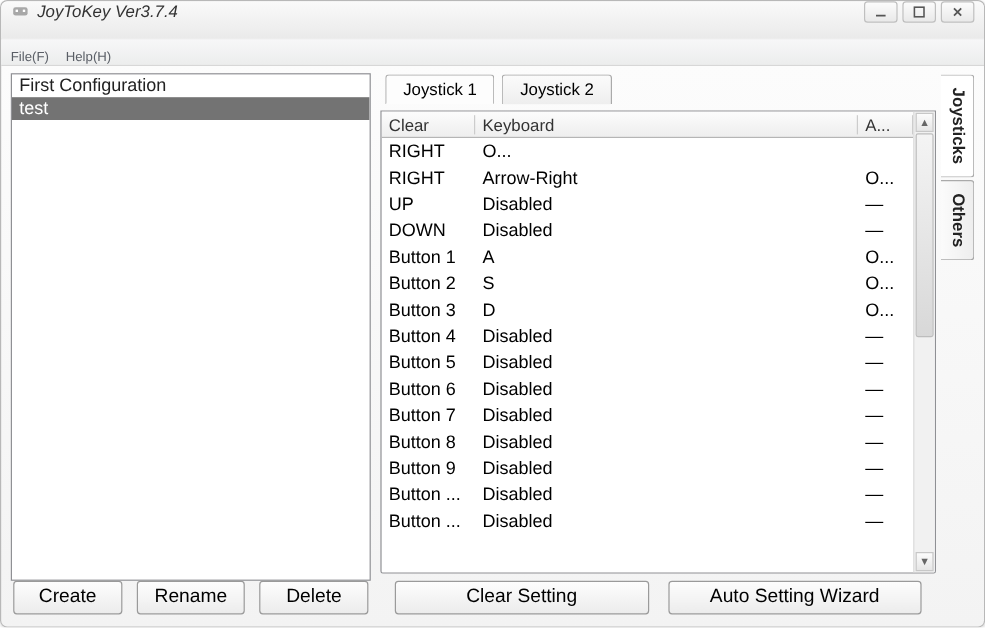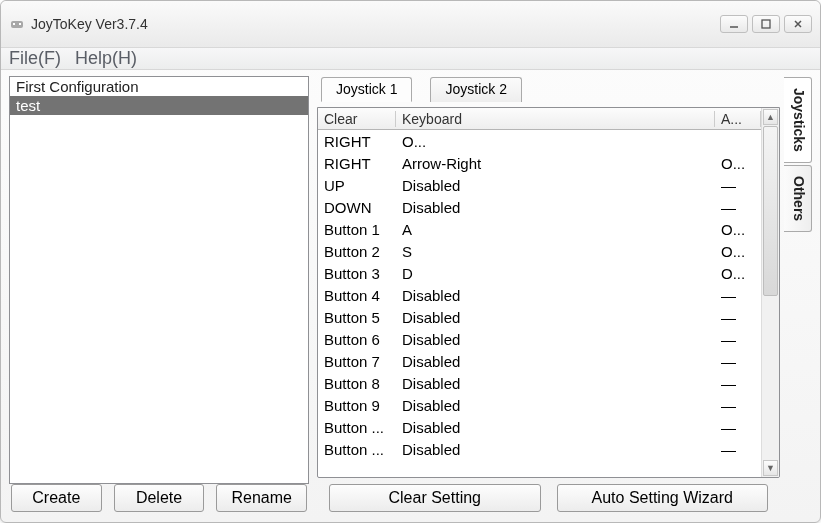--- a/index.html
+++ b/index.html
@@ -16,27 +16,28 @@
     width: 821px;
     height: 523px;
     border: 1px solid #b8b8b8;
     border-radius: 6px;
     background: linear-gradient(#fdfdfd,#f3f3f3);
     box-shadow: 0 1px 3px rgba(0,0,0,.15);
     display: flex;
     flex-direction: column;
   }
   .titlebar {
-    height: 47px;
+    height: 32px;
     display: flex;
-    align-items: center;
+    align-items: flex-start;
     padding: 0 8px;
     background: linear-gradient(#fafafa,#eaeaea);
     border-bottom: 1px solid #d8d8d8;
     border-radius: 6px 6px 0 0;
+    font-style: italic;
   }
   .titlebar .icon {
     width:16px; height:16px; margin-right:6px;
     display:inline-flex; align-items:center; justify-content:center;
   }
   .title-text { font-size:14px; color:#333; }
   .win-controls { margin-left:auto; display:flex; gap:4px; }
   .win-btn {
     width:28px; height:18px;
     border:1px solid #bfbfbf; border-radius:3px;
@@ -45,21 +46,21 @@
     color:#555; font-size:10px;
   }
   .win-btn svg { width:12px; height:12px; }
 
   .menubar {
     height:22px;
     display:flex; align-items:flex-end;
     padding:0 8px; gap:14px;
     background: linear-gradient(#f7f7f8,#eceded);
     border-bottom:1px solid #d7d7d7;
-    font-size:18px; color:#5a5e66;
+    font-size:11px; color:#5a5e66;
   }
   .menu-item { cursor:default; }
 
   .client {
     flex:1;
     padding:6px 8px 8px 8px;
     display:flex; gap:8px;
   }
 
   
@@ -97,21 +98,21 @@
   
   .right-col {
     flex:1;
     display:flex;
   }
   .main-panel {
     flex:1;
     display:flex; flex-direction:column;
     gap:6px;
   }
-  .tabstrip { display:flex; gap:18px; margin-left:4px; }
+  .tabstrip { display:flex; gap:6px; margin-left:4px; }
   .tab {
     padding:3px 14px 4px;
     border:1px solid #aaa;
     border-bottom:none;
     background:linear-gradient(#fbfbfb,#eee);
     border-radius:3px 3px 0 0;
     font-size:14px;
     position:relative; top:1px;
   }
   .tab.active {
@@ -241,22 +242,22 @@
 
   <div class="client">
 
     <div class="left-col">
       <div class="config-list" id="config-list">
           <div class="list-item">First Configuration</div>
           <div class="list-item selected">test</div>
         </div>
       <div class="btn-row">
         <div class="btn">Create</div>
+        <div class="btn">Rename</div>
         <div class="btn">Delete</div>
-        <div class="btn">Rename</div>
       </div>
     </div>
 
     <div class="right-col">
       <div class="main-panel">
         <div class="tabstrip">
           <div class="tab active">Joystick 1</div>
           <div class="tab">Joystick 2</div>
         </div>
         <div class="table-wrap">

